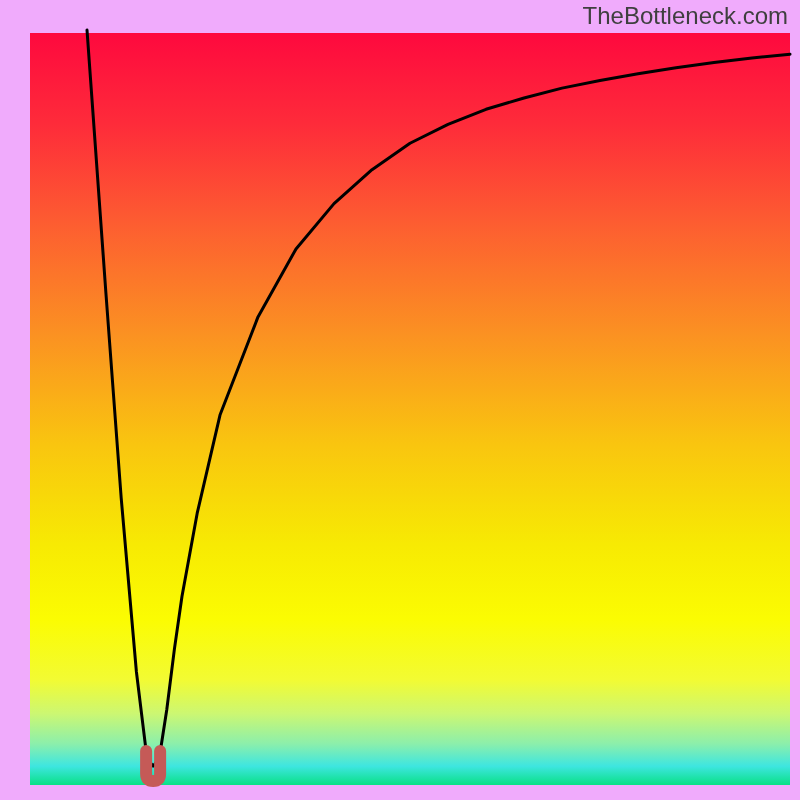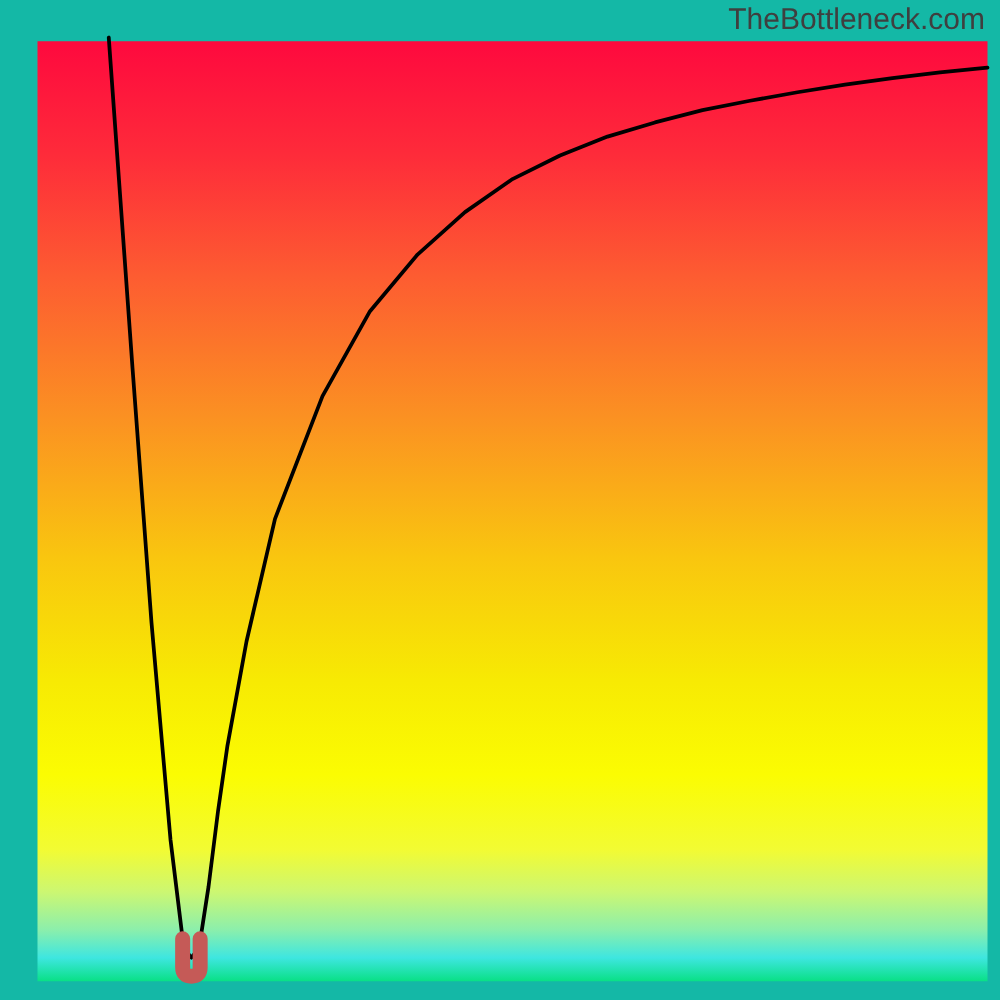--- a/index.html
+++ b/index.html
@@ -8,21 +8,21 @@
     width: 800px;
     height: 800px;
     background: #000;
     font-family: Arial, Helvetica, sans-serif;
     overflow: hidden;
   }
   .frame {
     position: absolute;
     top: 0; left: 0;
     width: 800px; height: 800px;
-    background: #14b8a6;
+    background: #f0abfc;
   }
   svg {
     position: absolute;
     top: 0; left: 0;
   }
   .watermark {
     position: absolute;
     top: 2px;
     right: 12px;
     color: #3f3f3f;

